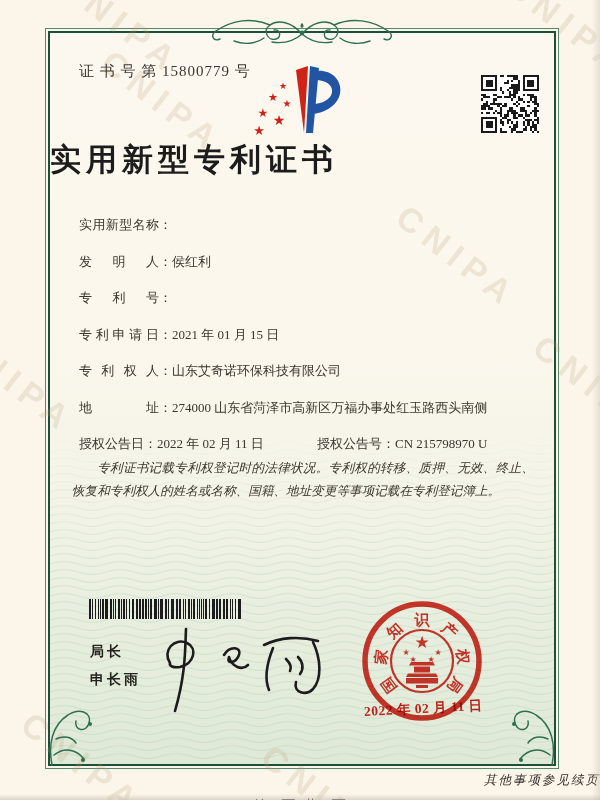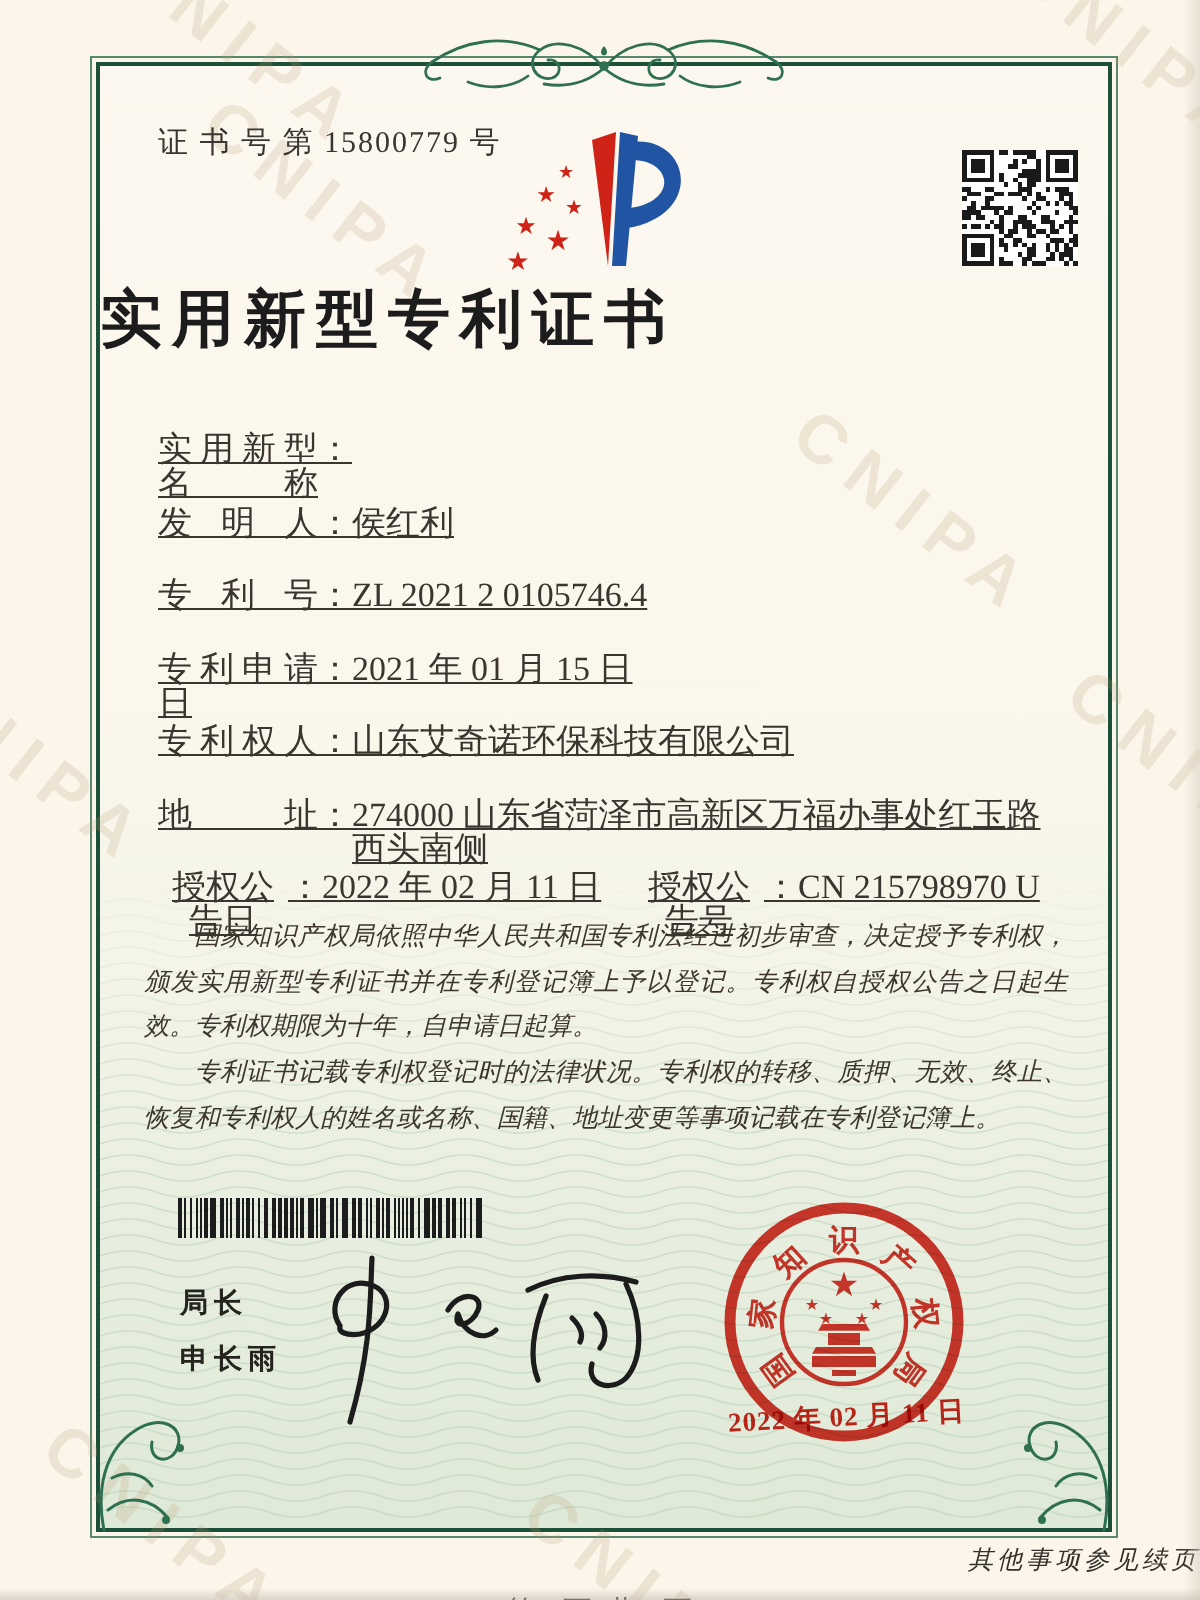--- a/index.html
+++ b/index.html
@@ -18,21 +18,21 @@
   .wm{position:absolute;font-family:"Liberation Sans",sans-serif;font-weight:bold;
     font-size:34px;letter-spacing:8px;color:rgba(184,157,114,.20);
     transform:translate(-50%,-50%) rotate(38deg);white-space:nowrap;pointer-events:none;}
 
   .cert-no{position:absolute;left:29px;top:29px;font-size:15px;letter-spacing:1px;color:#3a3530;}
   .logo{position:absolute;left:197px;top:28px;}
   .qr{position:absolute;left:431px;top:42px;}
   .title{position:absolute;left:0;right:0;top:106px;text-align:left;
     font-size:31px;font-weight:bold;letter-spacing:5px;color:#1c1c1c;}
 
-  .rows{position:absolute;left:29px;right:22px;top:183px;font-size:17px;color:#3a352e;text-decoration:underline;}
+  .rows{position:absolute;left:29px;right:22px;top:183px;font-size:13px;color:#3a352e;}
   .row{display:flex;height:36.5px;align-items:flex-start;line-height:17px;}
   .lbl{display:inline-block;width:80px;text-align:justify;text-align-last:justify;flex:none;}
   .colon{flex:none;}
   .val{flex:1;}
   .grant{display:flex;height:20px;line-height:17px;}
   .g1{width:238px;flex:none;display:flex;}
   .g1 .lbl,.g2 .lbl{width:65px;text-align:center;text-align-last:auto;}
   .g2{display:flex;}
 
   .paras{position:absolute;left:22px;right:20px;top:424px;font-size:12.6px;line-height:1.8;
@@ -388,21 +388,20 @@
           <span class="colon">：</span>
       </div>
       <div class="row">
         <span class="lbl">发明人</span>
           <span class="colon">：</span>
         <span class="val">侯红利</span>
       </div>
       <div class="row">
         <span class="lbl">专利号</span>
           <span class="colon">：</span>
-        <span class="val">ZL 2021 2 0105746.4</span>
       </div>
       <div class="row">
         <span class="lbl">专利申请日</span>
           <span class="colon">：</span>
         <span class="val">2021 年 01 月 15 日</span>
       </div>
       <div class="row">
         <span class="lbl">专利权人</span>
           <span class="colon">：</span>
         <span class="val">山东艾奇诺环保科技有限公司</span>
@@ -420,21 +419,20 @@
         </span>
         <span class="g2">
           <span class="lbl">授权公告号</span>
             <span class="colon">：</span>
           <span>CN 215798970 U</span>
         </span>
       </div>
     </div>
 
     <div class="paras">
-      <p>国家知识产权局依照中华人民共和国专利法经过初步审查，决定授予专利权，颁发实用新型专利证书并在专利登记簿上予以登记。专利权自授权公告之日起生效。专利权期限为十年，自申请日起算。</p>
       <p>专利证书记载专利权登记时的法律状况。专利权的转移、质押、无效、终止、恢复和专利权人的姓名或名称、国籍、地址变更等事项记载在专利登记簿上。</p>
     </div>
 
     <svg class="barcode" width="158" height="20" shape-rendering="crispEdges" id="barcode">
         <rect x="2" y="0" width="2" height="20" fill="#1c1c1c"></rect>
         <rect x="5" y="0" width="1" height="20" fill="#1c1c1c"></rect>
         <rect x="8" y="0" width="1" height="20" fill="#1c1c1c"></rect>
         <rect x="11" y="0" width="1" height="20" fill="#1c1c1c"></rect>
         <rect x="13" y="0" width="1" height="20" fill="#1c1c1c"></rect>
         <rect x="15" y="0" width="2" height="20" fill="#1c1c1c"></rect>

